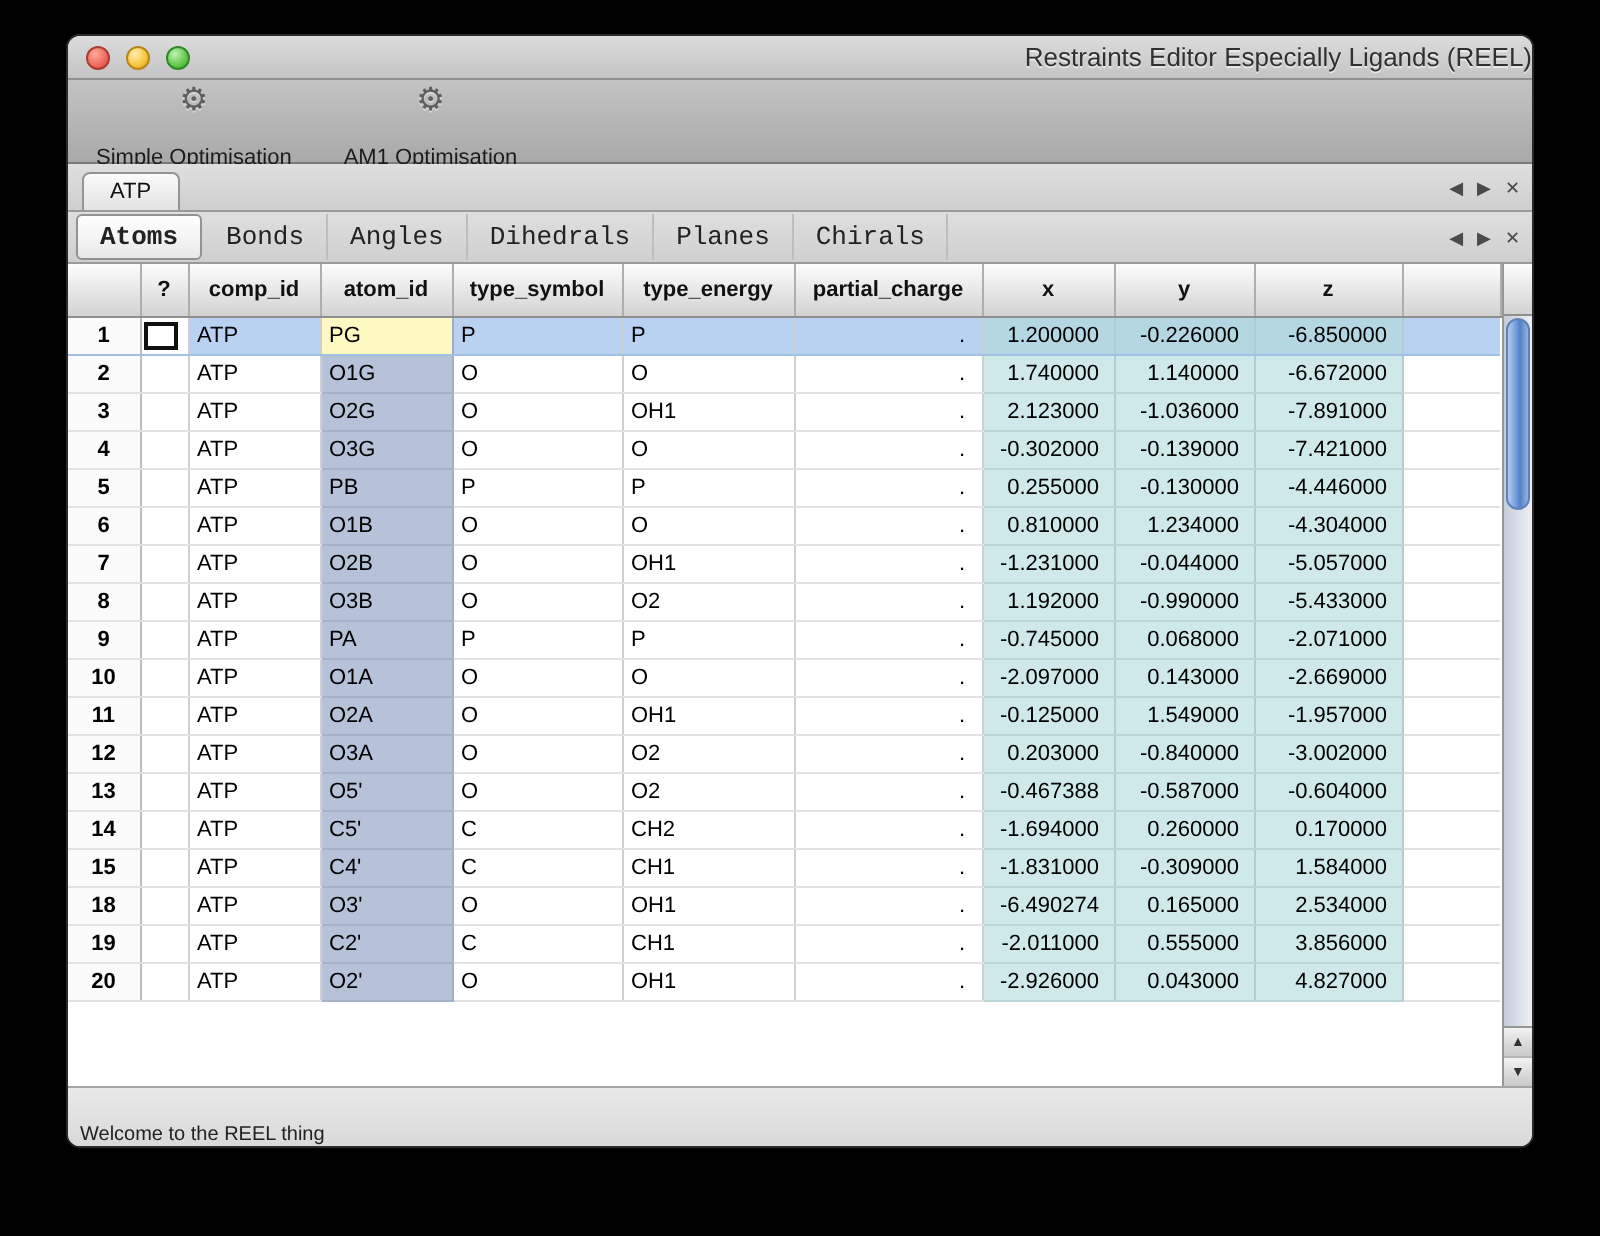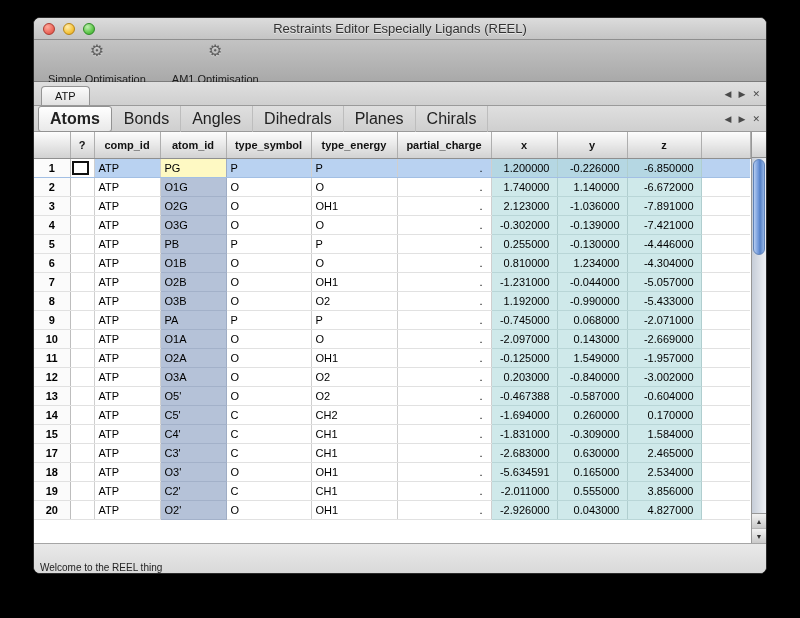--- a/index.html
+++ b/index.html
@@ -17,21 +17,21 @@
     background:linear-gradient(#dcdcdc,#c4c4c4);
     border-bottom:1px solid #8e8e8e;
     display:flex; align-items:center;
   }
   .traffic { display:flex; gap:8px; margin-left:9px; }
   .tl { width:12px; height:12px; border-radius:50%; display:inline-block; }
   .tl.red    { background:radial-gradient(circle at 35% 30%, #ffa99c, #ec6a5e 60%, #d5473c); border:1px solid #ad3b33; }
   .tl.yellow { background:radial-gradient(circle at 35% 30%, #ffedb0, #f5c53e 60%, #dfa023); border:1px solid #b78617; }
   .tl.green  { background:radial-gradient(circle at 35% 30%, #c0f0b2, #61c74c 60%, #3aa52e); border:1px solid #2f8a26; }
   .title {
-    position:absolute; left:0; right:0; text-align:center;
+    position:absolute; left:0; right:0; text-align:right;
     font-size:13px; color:#303030; text-shadow:0 1px 0 rgba(255,255,255,.55);
   }
   
   .toolbar {
     height:42px; flex:0 0 42px;
     background:linear-gradient(#c3c3c3,#a9a9a9);
     border-bottom:1px solid #7b7b7b;
     display:flex; align-items:flex-start; gap:26px; padding:2px 0 0 14px;
   }
   .tool { display:flex; flex-direction:column; align-items:center; cursor:default; }
@@ -45,22 +45,23 @@
   }
   .filetabs { height:24px; flex:0 0 24px; }
   .sectiontabs { height:26px; flex:0 0 26px; align-items:center; }
   .ftab {
     margin-left:7px; padding:3px 13px 3px;
     background:linear-gradient(#fbfbfb,#e2e2e2);
     border:1px solid #949494; border-bottom:none;
     border-radius:4px 4px 0 0; font-size:11px; color:#111;
   }
   .stab {
-    font-size:16px; color:#222; padding:4px 11px;
+    font-size:13px; color:#222; padding:4px 11px;
     border-right:1px solid #bdbdbd;
+    font-family:Liberation Mono, monospace;
   }
   .stab.active {
     background:linear-gradient(#ffffff,#e9e9e9);
     border:1px solid #929292; border-radius:3px;
     font-weight:bold; padding:3px 11px; margin:0 1px 0 4px;
   }
   .tab-controls {
     position:absolute; right:6px; top:0; bottom:0;
     display:flex; align-items:center; gap:7px;
     font-size:9px; color:#4a4a4a;
@@ -388,41 +389,28 @@
               <td class="col-atom">C4'</td>
               <td class="col-sym">C</td>
               <td class="col-energy">CH1</td>
               <td class="col-charge">.</td>
               <td class="col-x">-1.831000</td>
               <td class="col-y">-0.309000</td>
               <td class="col-z">1.584000</td>
               <td class="col-fill"></td>
             </tr>
             <tr>
-              <td class="rownum">17</td>
-              <td class="col-q"></td>
-              <td class="col-comp">ATP</td>
-              <td class="col-atom">C3'</td>
-              <td class="col-sym">C</td>
-              <td class="col-energy">CH1</td>
-              <td class="col-charge">.</td>
-              <td class="col-x">-2.683000</td>
-              <td class="col-y">0.630000</td>
-              <td class="col-z">2.465000</td>
-              <td class="col-fill"></td>
-            </tr>
-            <tr>
               <td class="rownum">18</td>
               <td class="col-q"></td>
               <td class="col-comp">ATP</td>
               <td class="col-atom">O3'</td>
               <td class="col-sym">O</td>
               <td class="col-energy">OH1</td>
               <td class="col-charge">.</td>
-              <td class="col-x">-5.634591</td>
+              <td class="col-x">-6.490274</td>
               <td class="col-y">0.165000</td>
               <td class="col-z">2.534000</td>
               <td class="col-fill"></td>
             </tr>
             <tr>
               <td class="rownum">19</td>
               <td class="col-q"></td>
               <td class="col-comp">ATP</td>
               <td class="col-atom">C2'</td>
               <td class="col-sym">C</td>

